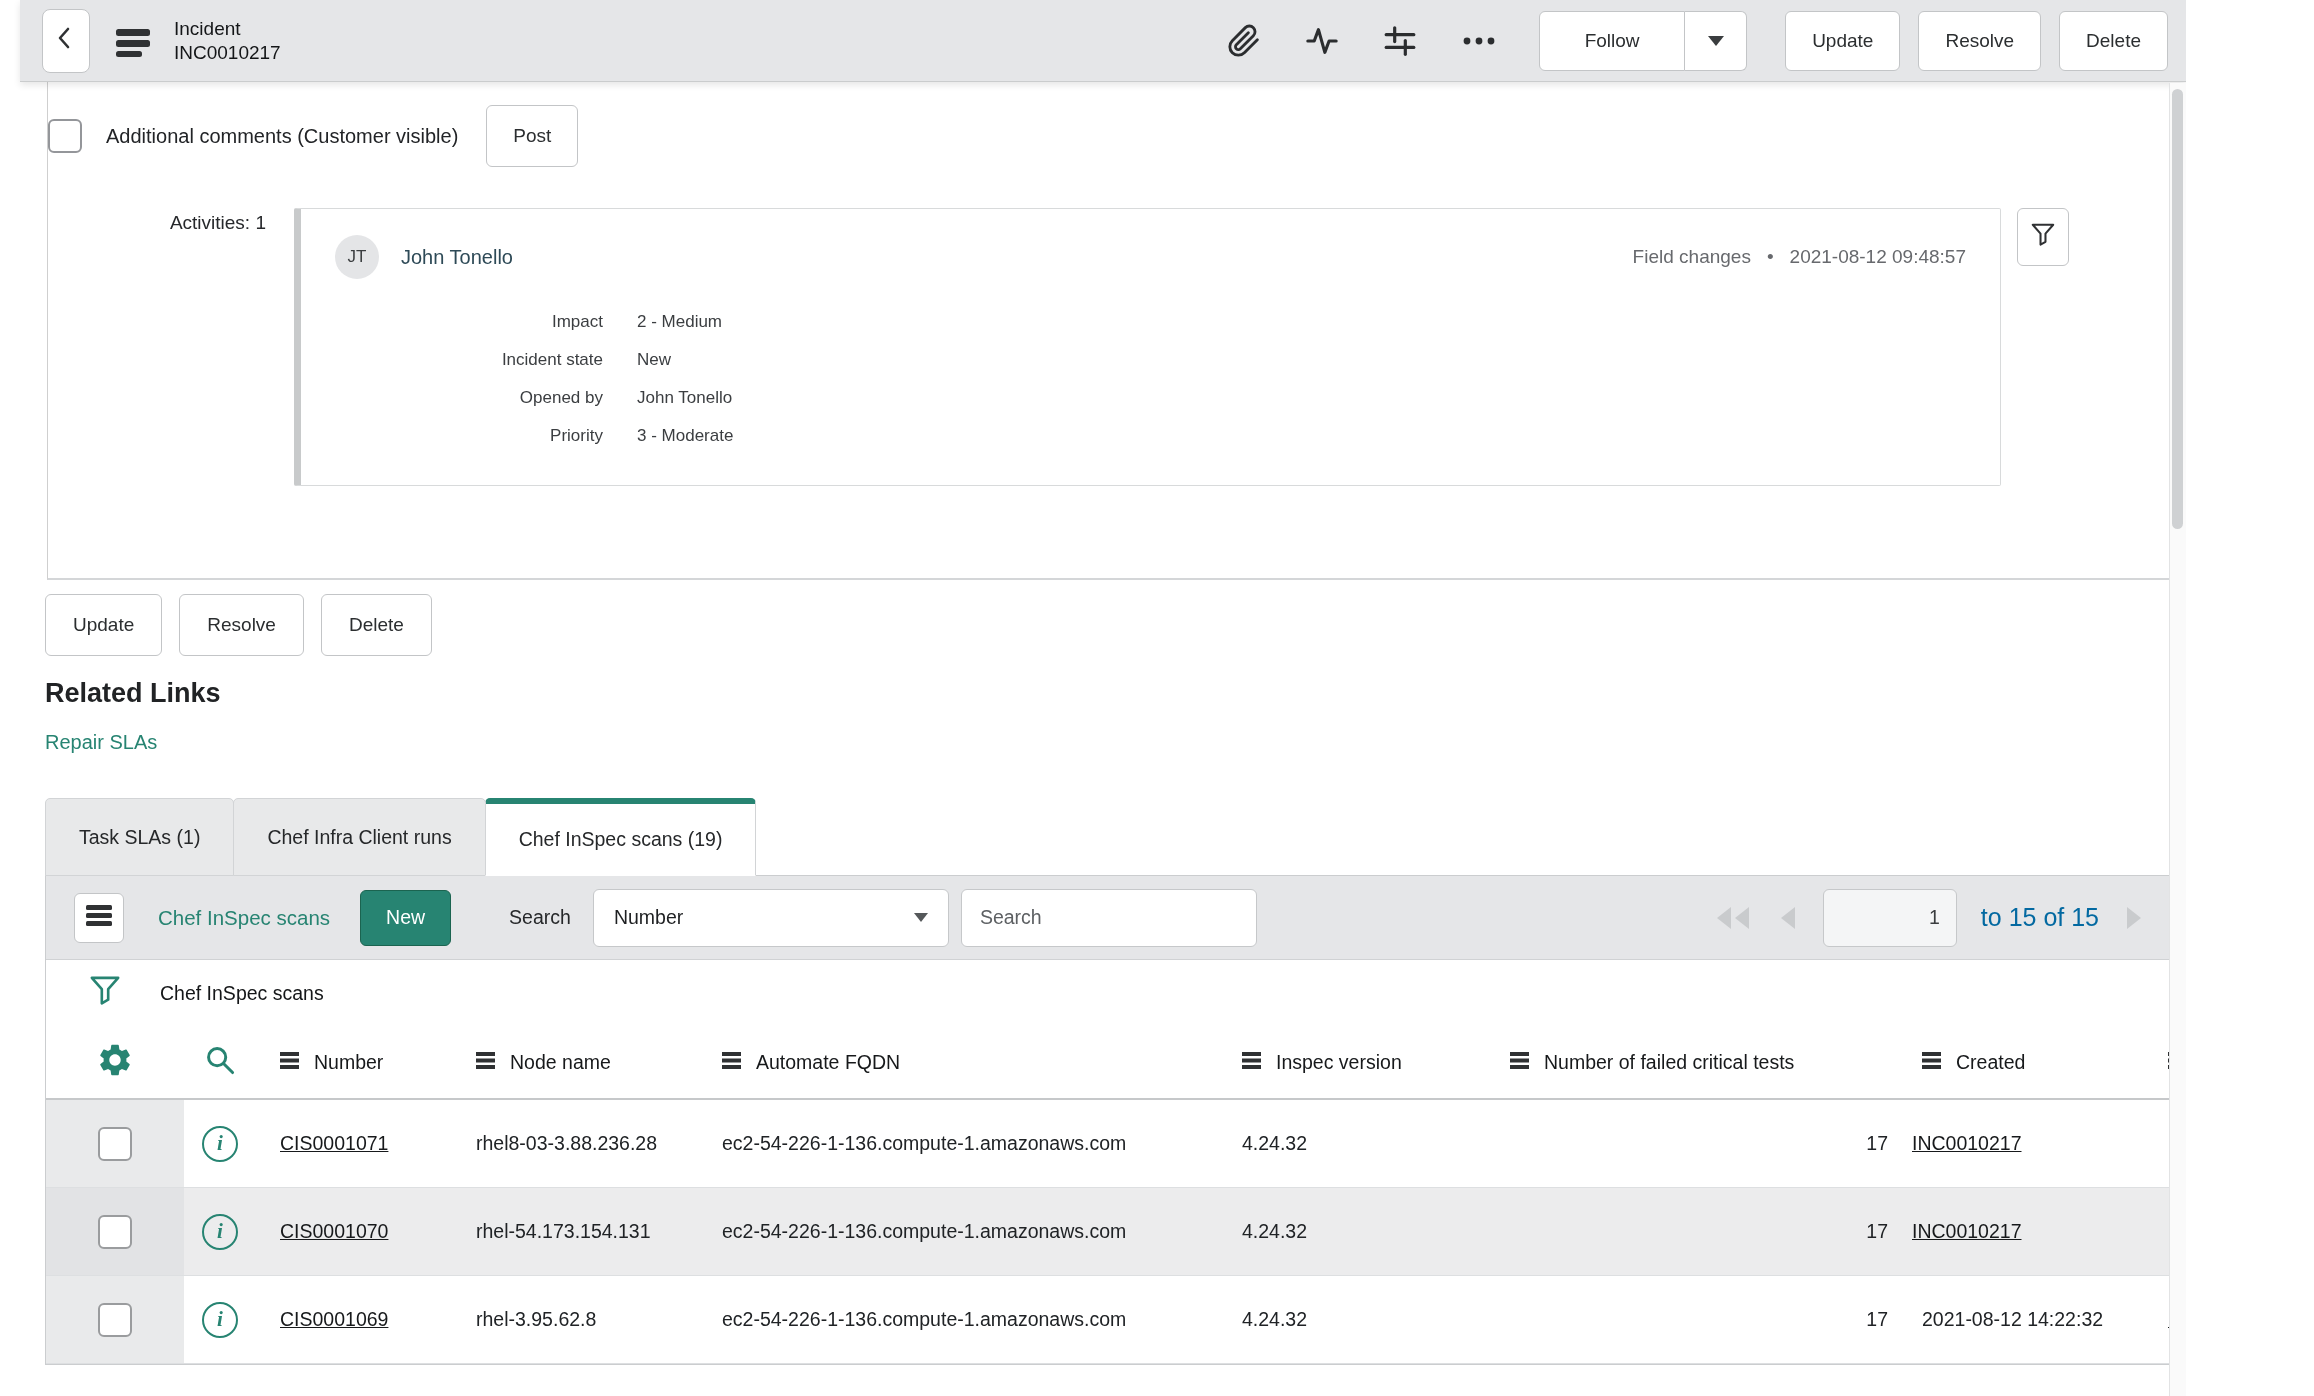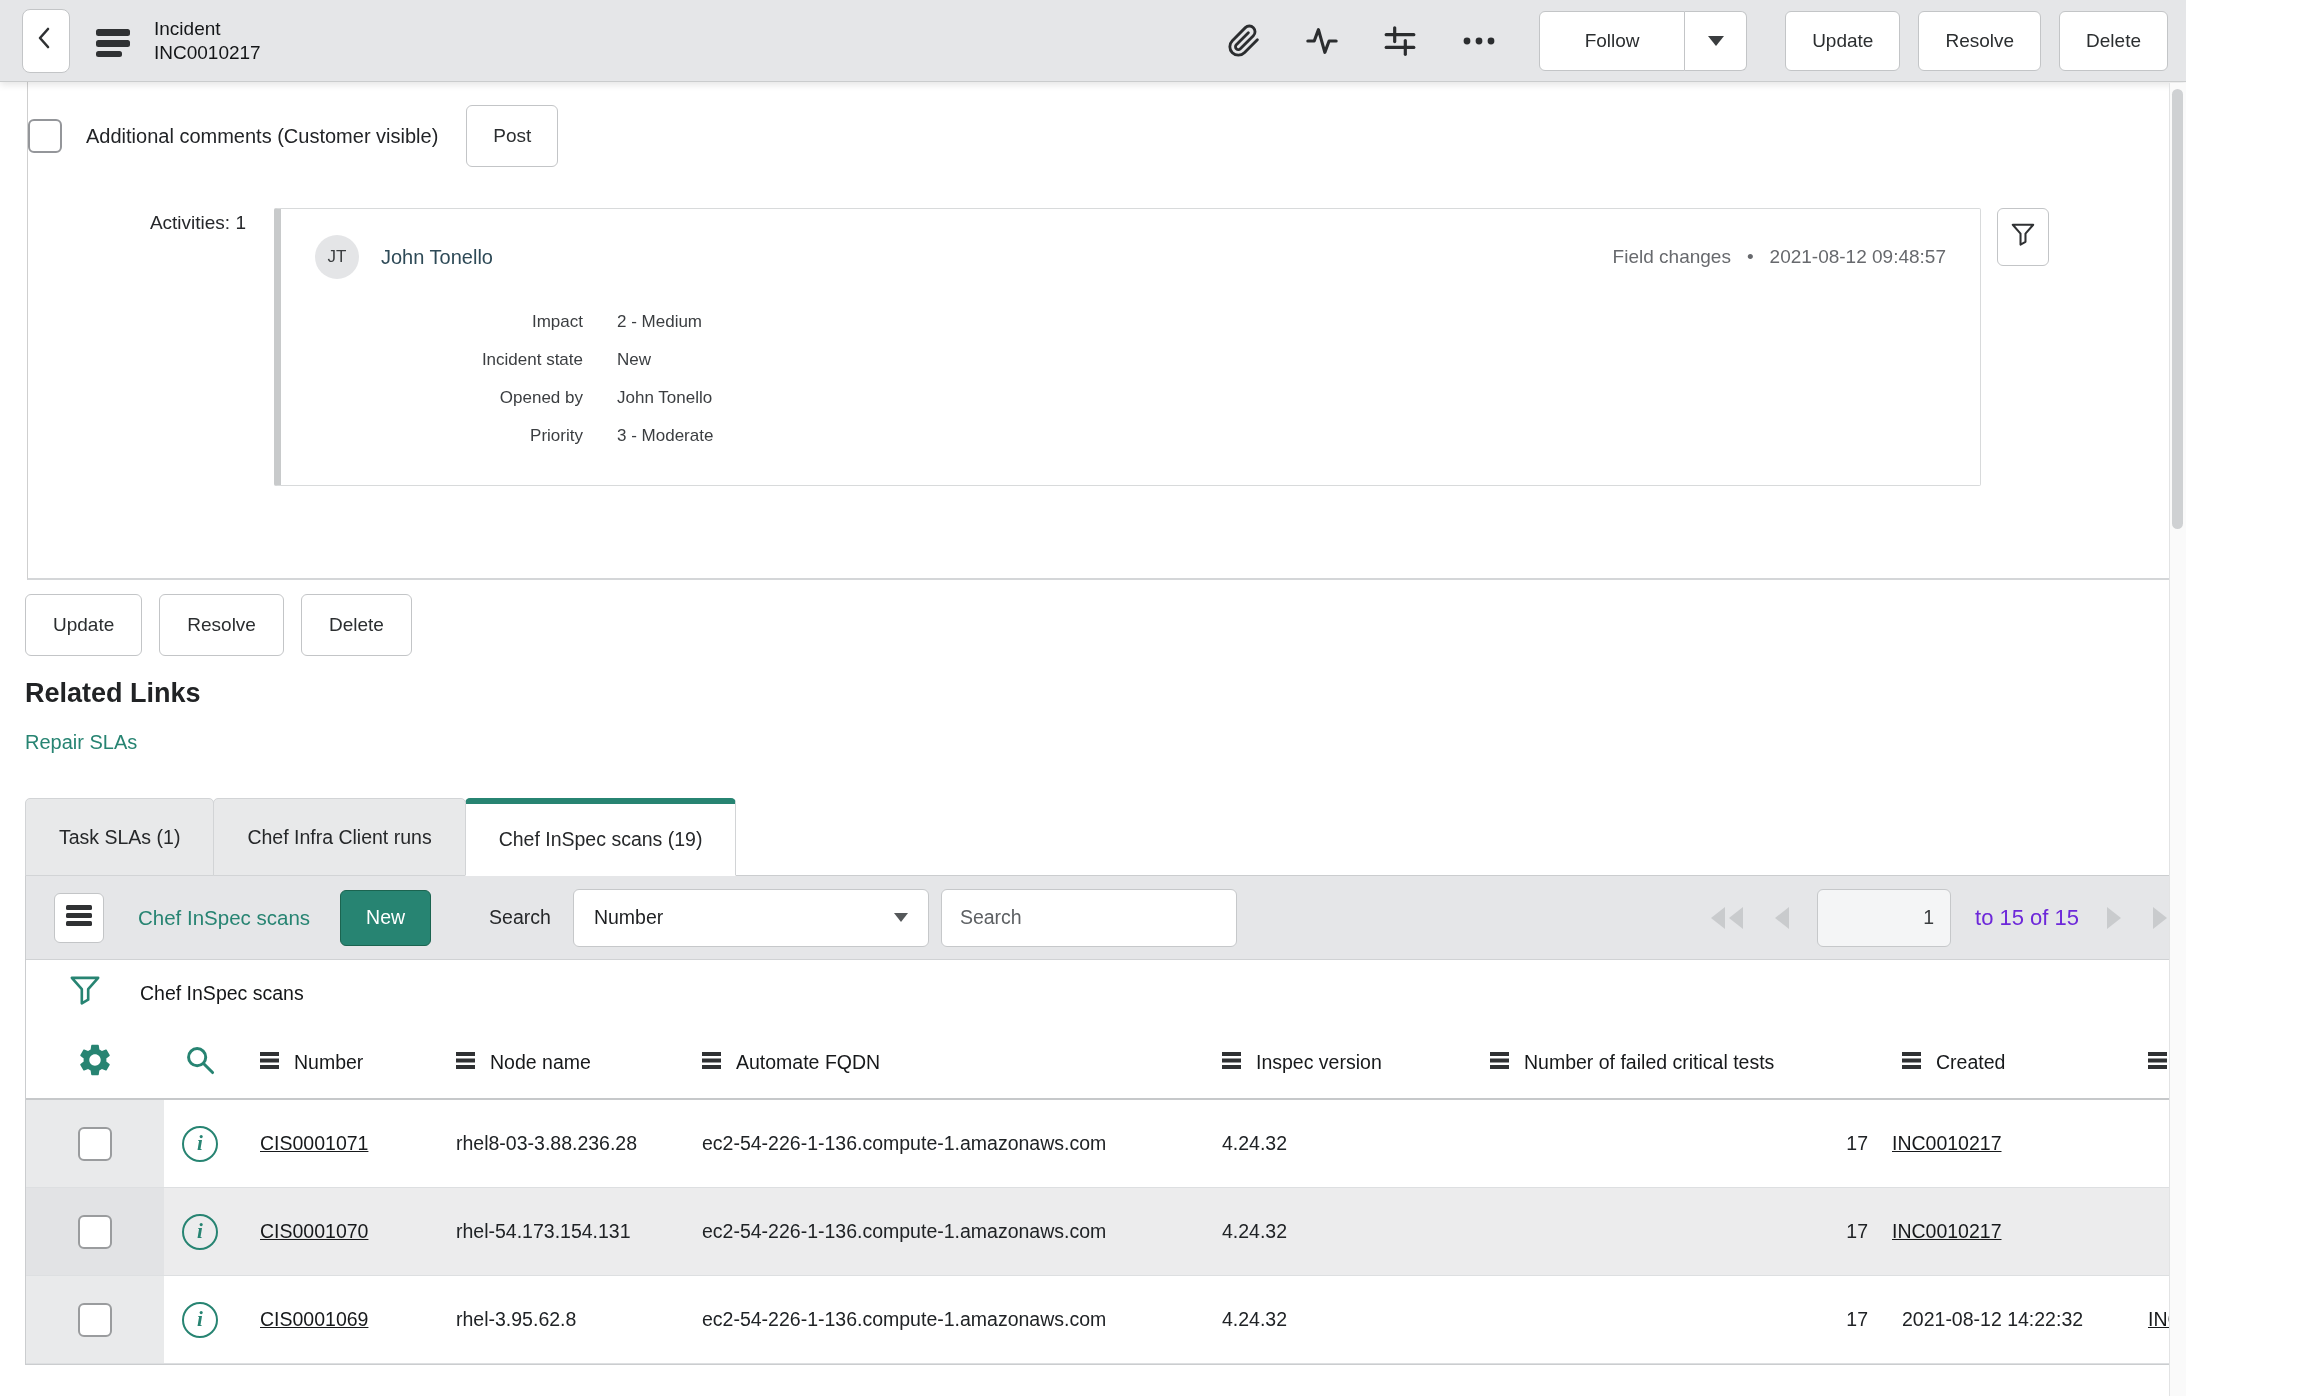--- a/index.html
+++ b/index.html
@@ -1,18 +1,18 @@
 <!DOCTYPE html>
 <html><head>
 <meta charset="utf-8">
 <style>
   * { box-sizing: border-box; margin: 0; padding: 0; }
   html,body { width: 2314px; height: 1396px; overflow: hidden; }
   body { font-family: "Liberation Sans", sans-serif; background: #fff; color: #202326; }
-  #app { position: relative; width: 2186px; height: 1396px; overflow: hidden; }
+  #app { position: relative; width: 2186px; height: 1396px; overflow: hidden; padding-left: 20px; }
 
   
   .header {
     height: 82px; background: #e5e6e8; border-bottom: 1px solid #cacccd;
     box-shadow: 0 3px 7px rgba(0,0,0,.10);
     display: flex; align-items: center; padding: 0 18px 0 22px; position: relative; z-index: 5;
   }
   .btn {
     background: #fff; border: 1px solid #c3c5c7; border-radius: 6px;
     font-size: 19px; color: #2b2e30; display: inline-flex; align-items: center; justify-content: center;
@@ -79,21 +79,21 @@
   .tb-title { margin-left: 34px; color: #278472; font-size: 20.5px; white-space: nowrap; }
   .btn-new { margin-left: 30px; height: 56px; padding: 0 25px; background: #278472; border: 1px solid #1b6450; color: #fff; border-radius: 6px; font-size: 19.5px; cursor: pointer; font-family: inherit; }
   .tb-search-label { margin-left: 58px; font-size: 19.5px; color: #26282a; }
   .tb-select { margin-left: 22px; width: 356px; height: 58px; background: #fff; border: 1px solid #c6c8ca; border-radius: 6px;
                display: flex; align-items: center; justify-content: space-between; padding: 0 20px; font-size: 19.5px; color: #1e2022; cursor: pointer; }
   .tb-input { margin-left: 12px; width: 296px; height: 58px; border: 1px solid #c6c8ca; border-radius: 6px; padding: 0 18px; font-size: 19.5px; font-family: inherit; color: #1e2022; }
   .tb-input::placeholder { color: #5d6063; opacity: 1; }
   .tb-pag { margin-left: auto; display: flex; align-items: center; gap: 24px; }
   .pag-arrow { background: none; border: none; cursor: default; display: flex; align-items: center; padding: 0; }
   .page-input { width: 134px; height: 58px; border: 1px solid #c6c8ca; border-radius: 6px; background: #f4f5f6; text-align: right; padding: 0 16px; font-size: 19.5px; font-family: inherit; color: #3a3d3f; }
-  .pag-range { font-size: 22px; color: #6d28d9; white-space: nowrap; text-align: center; }
+  .pag-range { font-size: 25px; color: #0369a1; white-space: nowrap; text-align: center; }
   .minimize-btn { margin-left: 18px; width: 34px; height: 34px; background: #fff; border: 2px solid #4b4d4f; border-radius: 3px; display: flex; align-items: center; justify-content: center; cursor: pointer; }
   .minimize-btn::before { content: ""; width: 16px; height: 3px; background: #4b4d4f; display: block; }
 
   .list-filter-row { height: 66px; display: flex; align-items: center; padding-left: 42px; background: #fff; }
   .lf-crumb { margin-left: 38px; font-size: 19.5px; color: #141618; }
 
   
   .grid-row { display: flex; align-items: stretch; }
   .gh { height: 74px; border-bottom: 2px solid #c6c8ca; }
   .gr { height: 88px; border-bottom: 1px solid #dddfe1; background: #fff; }

